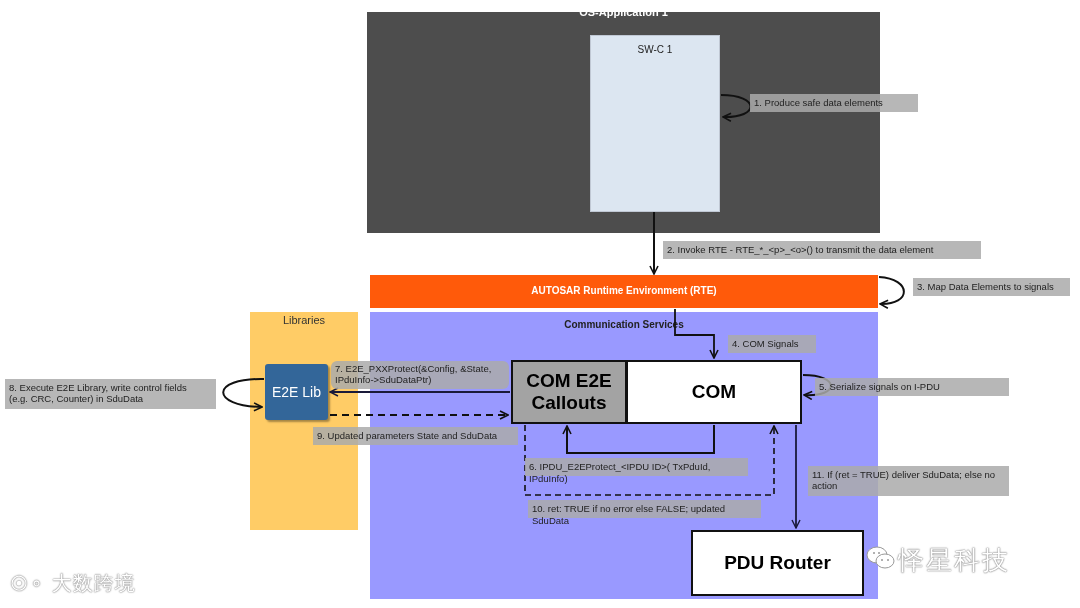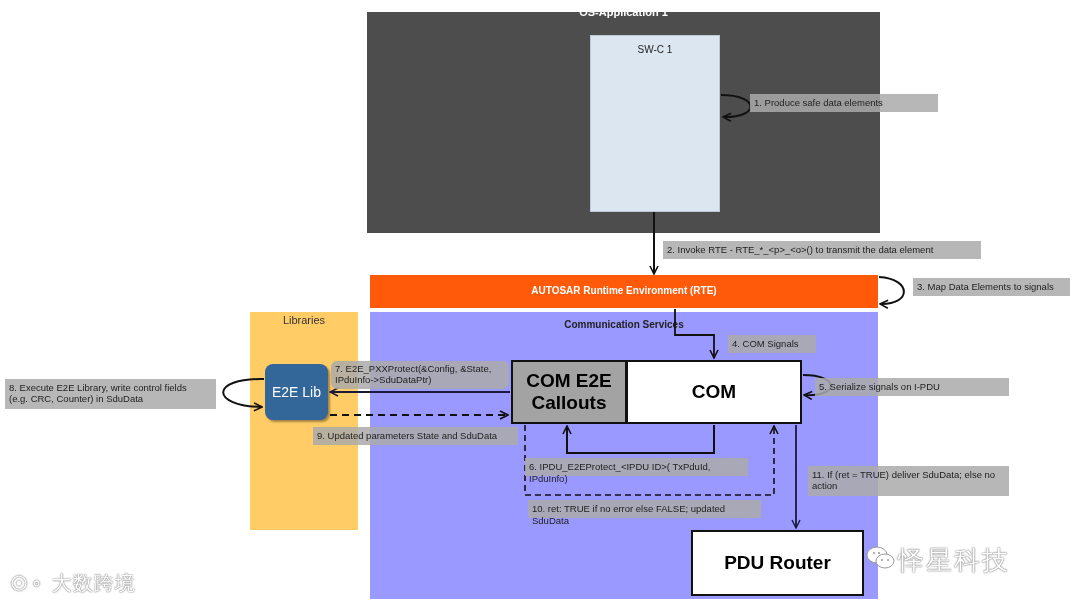--- a/index.html
+++ b/index.html
@@ -9,21 +9,21 @@
   .os-app { left:367px; top:12px; width:513px; height:221px; background:#4d4d4d; }
   .os-title { left:367px; top:5px; width:513px; text-align:center; color:#ffffff; font-size:11px; font-weight:bold; padding-top:1px; }
   .swc { left:590px; top:35px; width:130px; height:177px; background:#dce6f1; border:1px solid #c0c8d4; box-sizing:border-box; }
   .swc-title { left:590px; top:44px; width:130px; text-align:center; color:#222; font-size:10px; }
   .rte { left:370px; top:275px; width:508px; height:33px; background:#ff5a0a; }
   .rte-title { left:370px; top:285px; width:508px; text-align:center; color:#ffffff; font-size:10px; font-weight:bold; }
   .libs { left:250px; top:312px; width:108px; height:218px; background:#ffcc66; }
   .libs-title { left:250px; top:314px; width:108px; text-align:center; color:#333; font-size:11px; font-weight:normal; }
   .comsvc { left:370px; top:312px; width:508px; height:287px; background:#9999ff; }
   .comsvc-title { left:370px; top:319px; width:508px; text-align:center; color:#222; font-size:10px; font-weight:bold; }
-  .e2elib { left:265px; top:364px; width:63px; height:56px; background:#336699; border-radius:8px;
+  .e2elib { left:265px; top:364px; width:63px; height:56px; background:#336699; border-radius:3px;
             box-shadow:2px 2px 2px rgba(0,0,0,0.35); color:#fff; font-size:14px; display:flex; align-items:center; justify-content:center; }
   .callouts { left:511px; top:360px; width:116px; height:64px; background:#a3a3a3; border:2px solid #111; box-sizing:border-box;
               display:flex; align-items:center; justify-content:center; text-align:center; font-size:19px; font-weight:bold; line-height:22px; white-space:pre-line; }
   .com { left:626px; top:360px; width:176px; height:64px; background:#fff; border:2px solid #111; box-sizing:border-box;
          display:flex; align-items:center; justify-content:center; font-size:19px; font-weight:bold; }
   .pdur { left:691px; top:530px; width:173px; height:66px; background:#fff; border:2px solid #111; box-sizing:border-box;
           display:flex; align-items:center; justify-content:center; font-size:19px; font-weight:bold; }
   .label { background:rgba(170,170,170,0.85); color:#222; font-size:9.5px; line-height:12px; padding:3px 4px; box-sizing:border-box; white-space:pre-line; }
   svg.arrows { position:absolute; left:0; top:0; }
   .wm1 { left:10px; top:570px; color:#fff; font-size:20px; text-shadow:0 0 2px #888, 0 0 1px #666; letter-spacing:1px; }
@@ -79,21 +79,21 @@
 
   <path d="M264,379 C210,378 210,406 262,407" fill="none" stroke="#111" stroke-width="2" marker-end="url(#ah)"></path>
 
   <path d="M330,415 L508,415" fill="none" stroke="#111" stroke-width="2" stroke-dasharray="7,5" marker-end="url(#ah)"></path>
 
   <path d="M525,425 L525,495 L774,495 L774,426" fill="none" stroke="#111" stroke-width="1.6" stroke-dasharray="6,4" marker-end="url(#ah)"></path>
 
   <path d="M796,425 L796,528" fill="none" stroke="#1a1a3a" stroke-width="1.8" marker-end="url(#ahn)"></path>
 </svg>
 
-<div class="abs label" style="left:750px; top:94px; width:188px; height:18px;">1.  Produce  safe  data  elements</div>
+<div class="abs label" style="left:750px; top:94px; width:168px; height:18px;">1.  Produce  safe  data  elements</div>
 <div class="abs label" style="left:663px; top:241px; width:318px; height:18px;">2. Invoke   RTE - RTE_*_&lt;p&gt;_&lt;o&gt;() to transmit  the data  element</div>
 <div class="abs label" style="left:913px; top:278px; width:157px; height:18px;">3. Map Data Elements  to signals</div>
 <div class="abs label" style="left:728px; top:335px; width:88px; height:18px;">4. COM Signals</div>
 <div class="abs label" style="left:815px; top:378px; width:194px; height:18px;">5. Serialize signals on I-PDU</div>
 <div class="abs label" style="left:525px; top:458px; width:223px; height:18px;">6. IPDU_E2EProtect_&lt;IPDU   ID&gt;( TxPduId,  IPduInfo)</div>
 <div class="abs label" style="left:331px; top:361px; width:178px; height:28px; line-height:11px; padding-top:2px;border-radius:6px;">7. E2E_PXXProtect(&amp;Config,   &amp;State,
 IPduInfo-&gt;SduDataPtr)</div>
 <div class="abs label" style="left:5px; top:379px; width:211px; height:30px; line-height:11px;">8. Execute  E2E Library,  write control  fields
 (e.g. CRC, Counter)  in SduData</div>
 <div class="abs label" style="left:313px; top:427px; width:205px; height:18px;">9.  Updated  parameters  State  and  SduData</div>

